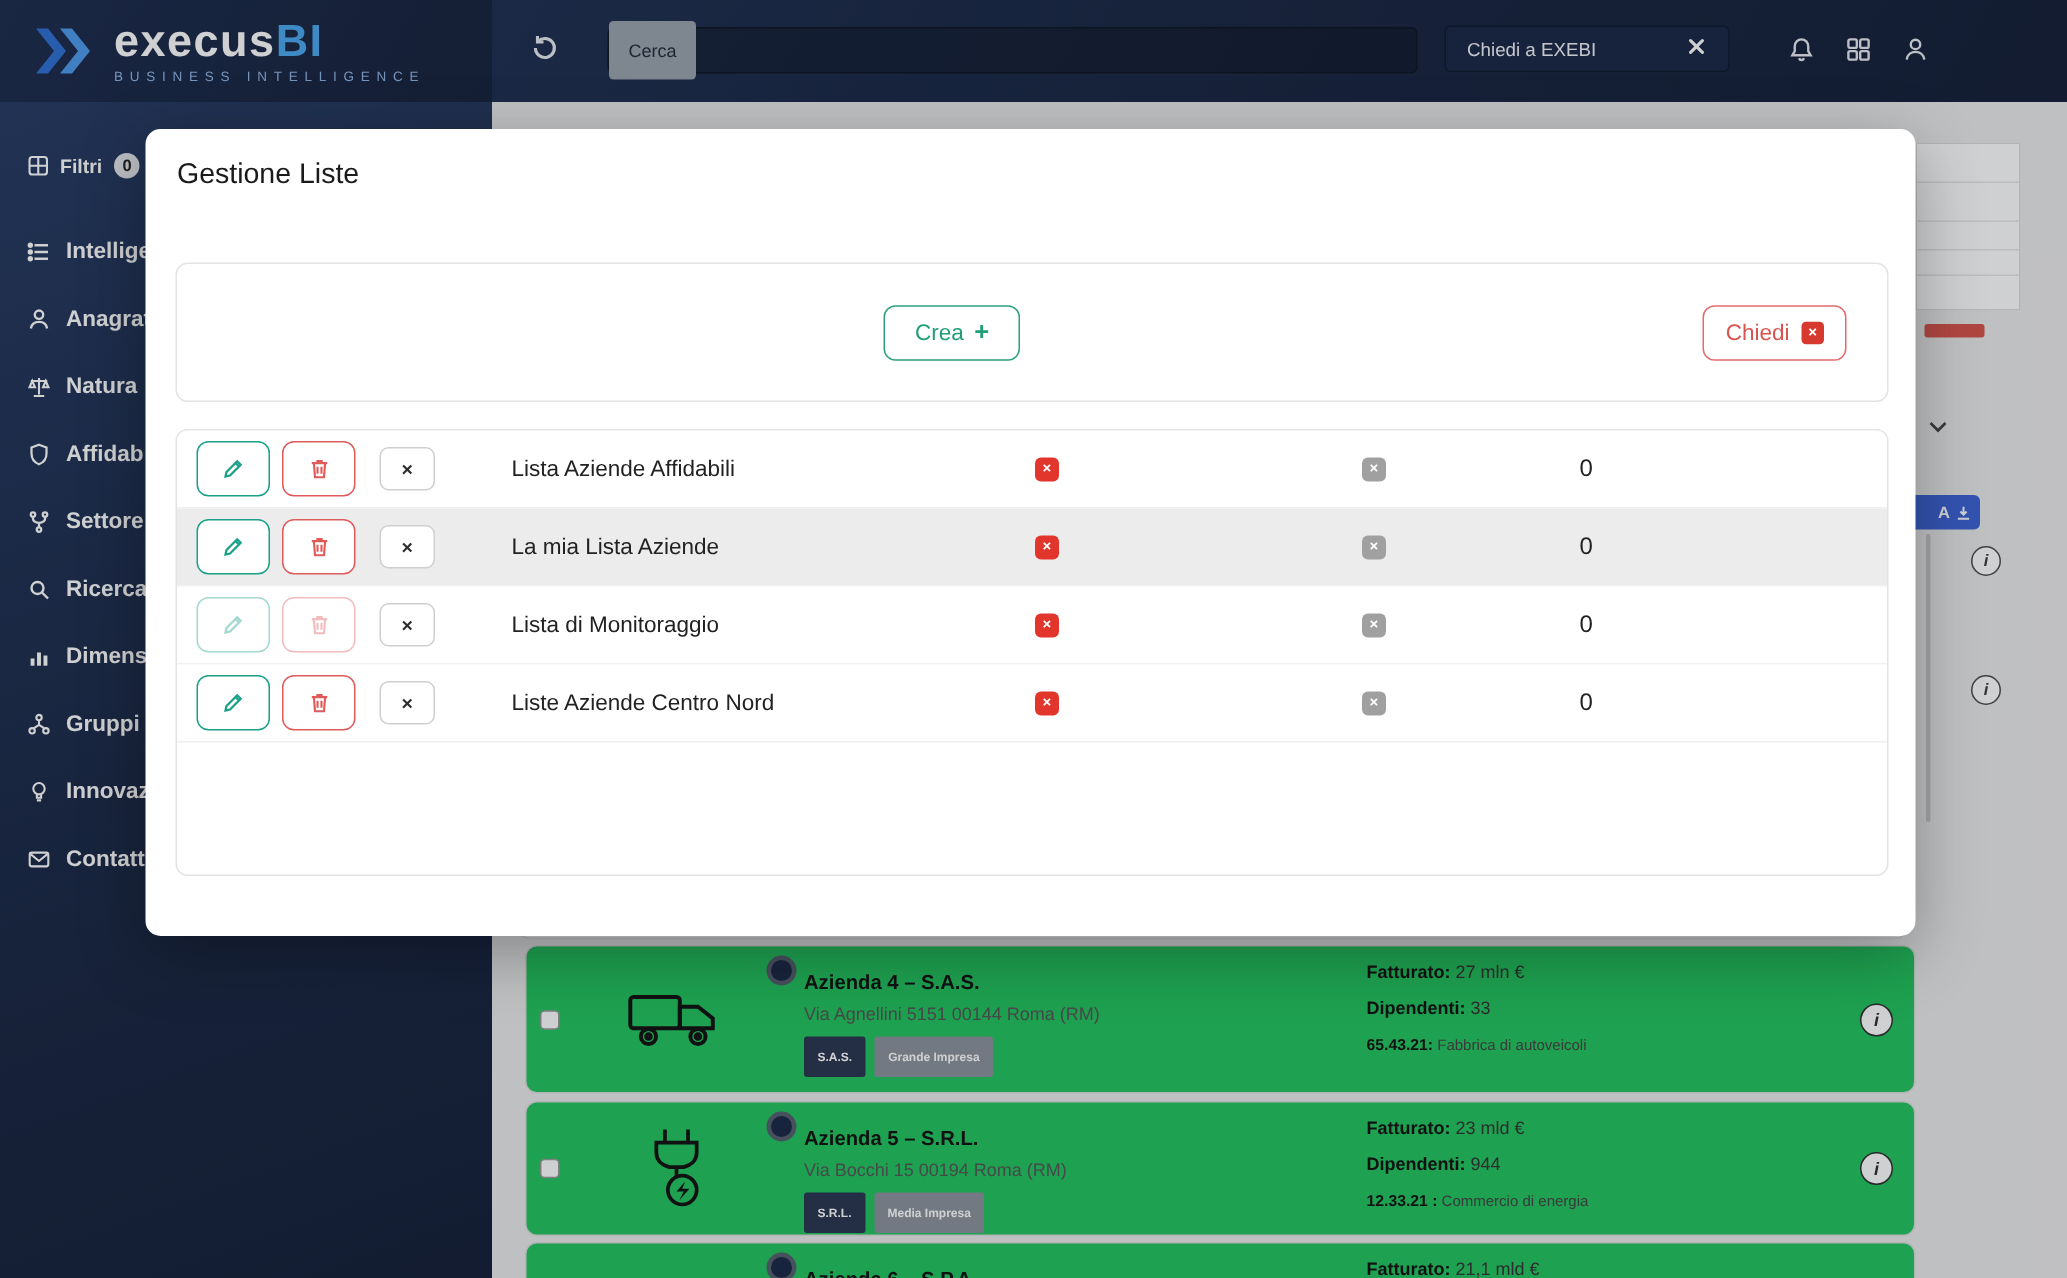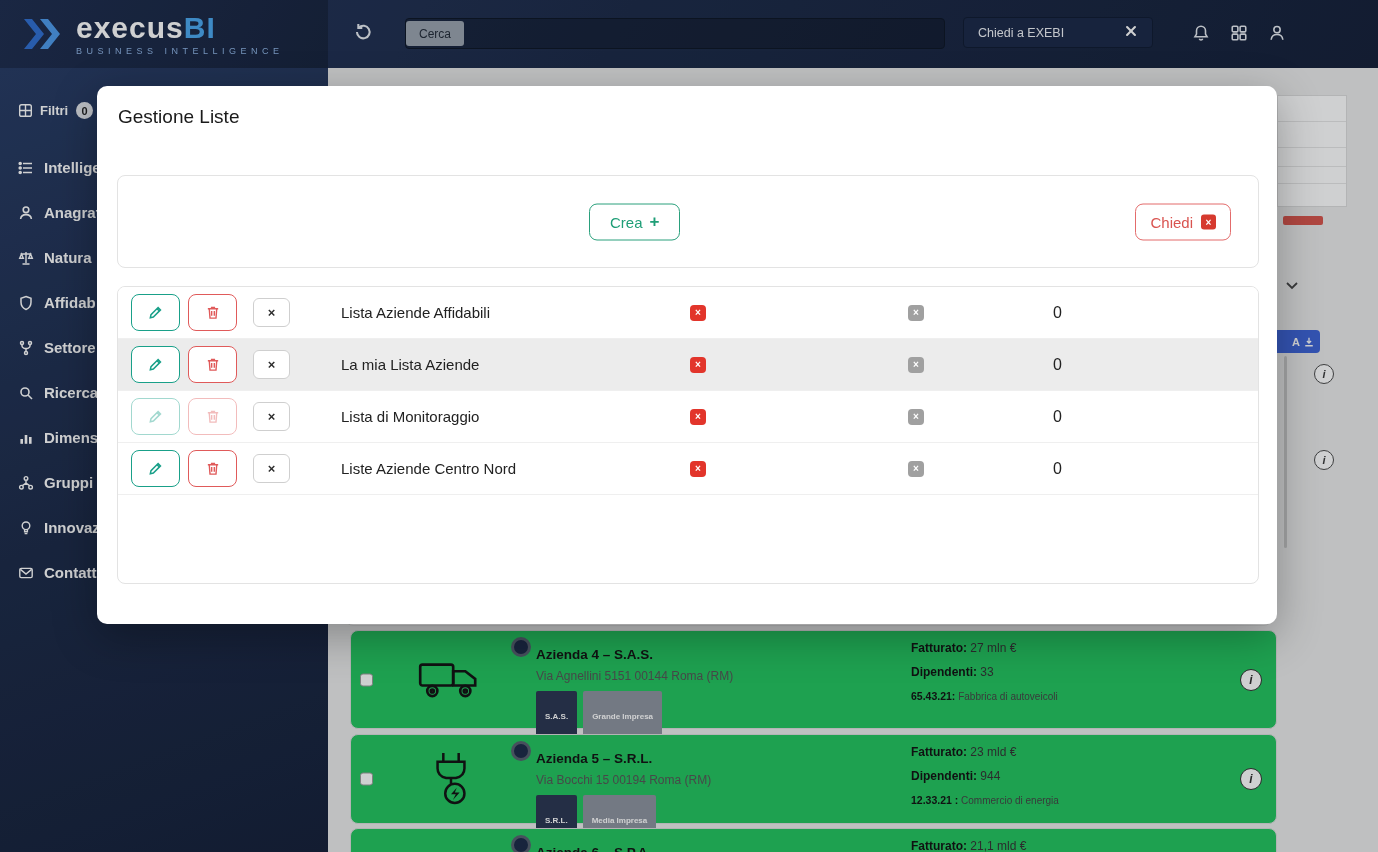--- a/index.html
+++ b/index.html
@@ -17,21 +17,21 @@
   .logo-line { font-size:30px; font-weight:bold; letter-spacing:1px; line-height:30px; }
   .logo-main { color:#ffffff;text-align:right; }
   .logo-accent { color:#4aa8f0; }
   .logo-sub { font-size:9px; letter-spacing:4.5px; color:#8fb4e4; margin-top:3px; }
   .hist-icon { position:absolute; left:352px; top:21px; width:24px; height:24px; cursor:pointer; }
   .searchbox { position:absolute; left:405px; top:18px; width:540px; height:31px;
     background:rgba(0,0,0,0.22); border:1px solid #0c1424; border-radius:4px; display:flex; align-items:center; }
   .search-input { flex:1; background:transparent; border:none; outline:none; color:#d6dbe4;
     font-size:12.5px; padding:0 12px; font-family:inherit; }
   .search-input::placeholder { color:#8b95a8; }
-  .search-btn { width:58px; height:25px; margin-right:18px; background:#9aa3ae; color:#222b38;
+  .search-btn { width:58px; height:39px; margin-right:18px; background:#9aa3ae; color:#222b38;
     border:none; border-radius:3px; font-size:12px; cursor:pointer; font-family:inherit; }
   .exebi-btn { position:absolute; left:963px; top:17px; width:190px; height:31px;
     background:#1a2746; border:1px solid #0e1a30; border-radius:4px; color:#f0f3f8;
     font-size:12.5px; display:flex; align-items:center; justify-content:space-between;
     padding:0 14px; cursor:pointer; font-family:inherit; }
   .top-icons { position:absolute; right:92px; top:24px; display:flex; gap:20px; }
   .top-icons svg { cursor:pointer; }
 
   
   .sidebar { position:absolute; left:0; top:68px; width:328px; height:784px;
@@ -54,21 +54,21 @@
     border-radius:8px; }
   .card-check { position:absolute; left:9px; top:50%; transform:translateY(-50%); width:13px; height:13px;
     border:1.5px solid #9a9a9a; border-radius:3px; background:#fff; cursor:pointer; }
   .card-iconzone { position:absolute; left:42px; top:0; bottom:0; width:116px;
     display:flex; align-items:center; justify-content:center; }
   .card-circle { position:absolute; left:160px; top:6px; width:20px; height:20px; border-radius:50%;
     background:#1b2947; border:3px solid #55606f; }
   .card-title { position:absolute; left:185px; top:16px; font-size:13.5px; font-weight:bold; color:#111; }
   .card-address { position:absolute; left:185px; top:38px; font-size:12px; color:#555; }
   .card-badges { position:absolute; left:185px; top:60px; display:flex; gap:6px; }
-  .cbadge { font-size:8px; font-weight:bold; padding:21px 9px; border-radius:2px; color:#fff; }
+  .cbadge { font-size:8px; font-weight:bold; padding:9px 9px; border-radius:2px; color:#fff; }
   .cbadge-dark { background:#2a3550; }
   .cbadge-gray { background:#8d939e; }
   .card-right { position:absolute; left:560px; top:10px; }
   .cr-line { font-size:12px; color:#333; margin-bottom:10px; }
   .cr-label { font-weight:bold; color:#111; }
   .cr-sector-code { font-weight:bold; font-size:10.5px; color:#111; }
   .cr-sector-desc { font-size:10px; color:#444; }
   .card-info { position:absolute; right:14px; top:50%; transform:translateY(-50%); width:22px; height:22px;
     border:1.6px solid #2f2f2f; border-radius:50%; display:flex; align-items:center; justify-content:center;
     font-size:12px; font-weight:bold; font-style:italic; color:#2f2f2f; cursor:pointer; background:#fff; }

